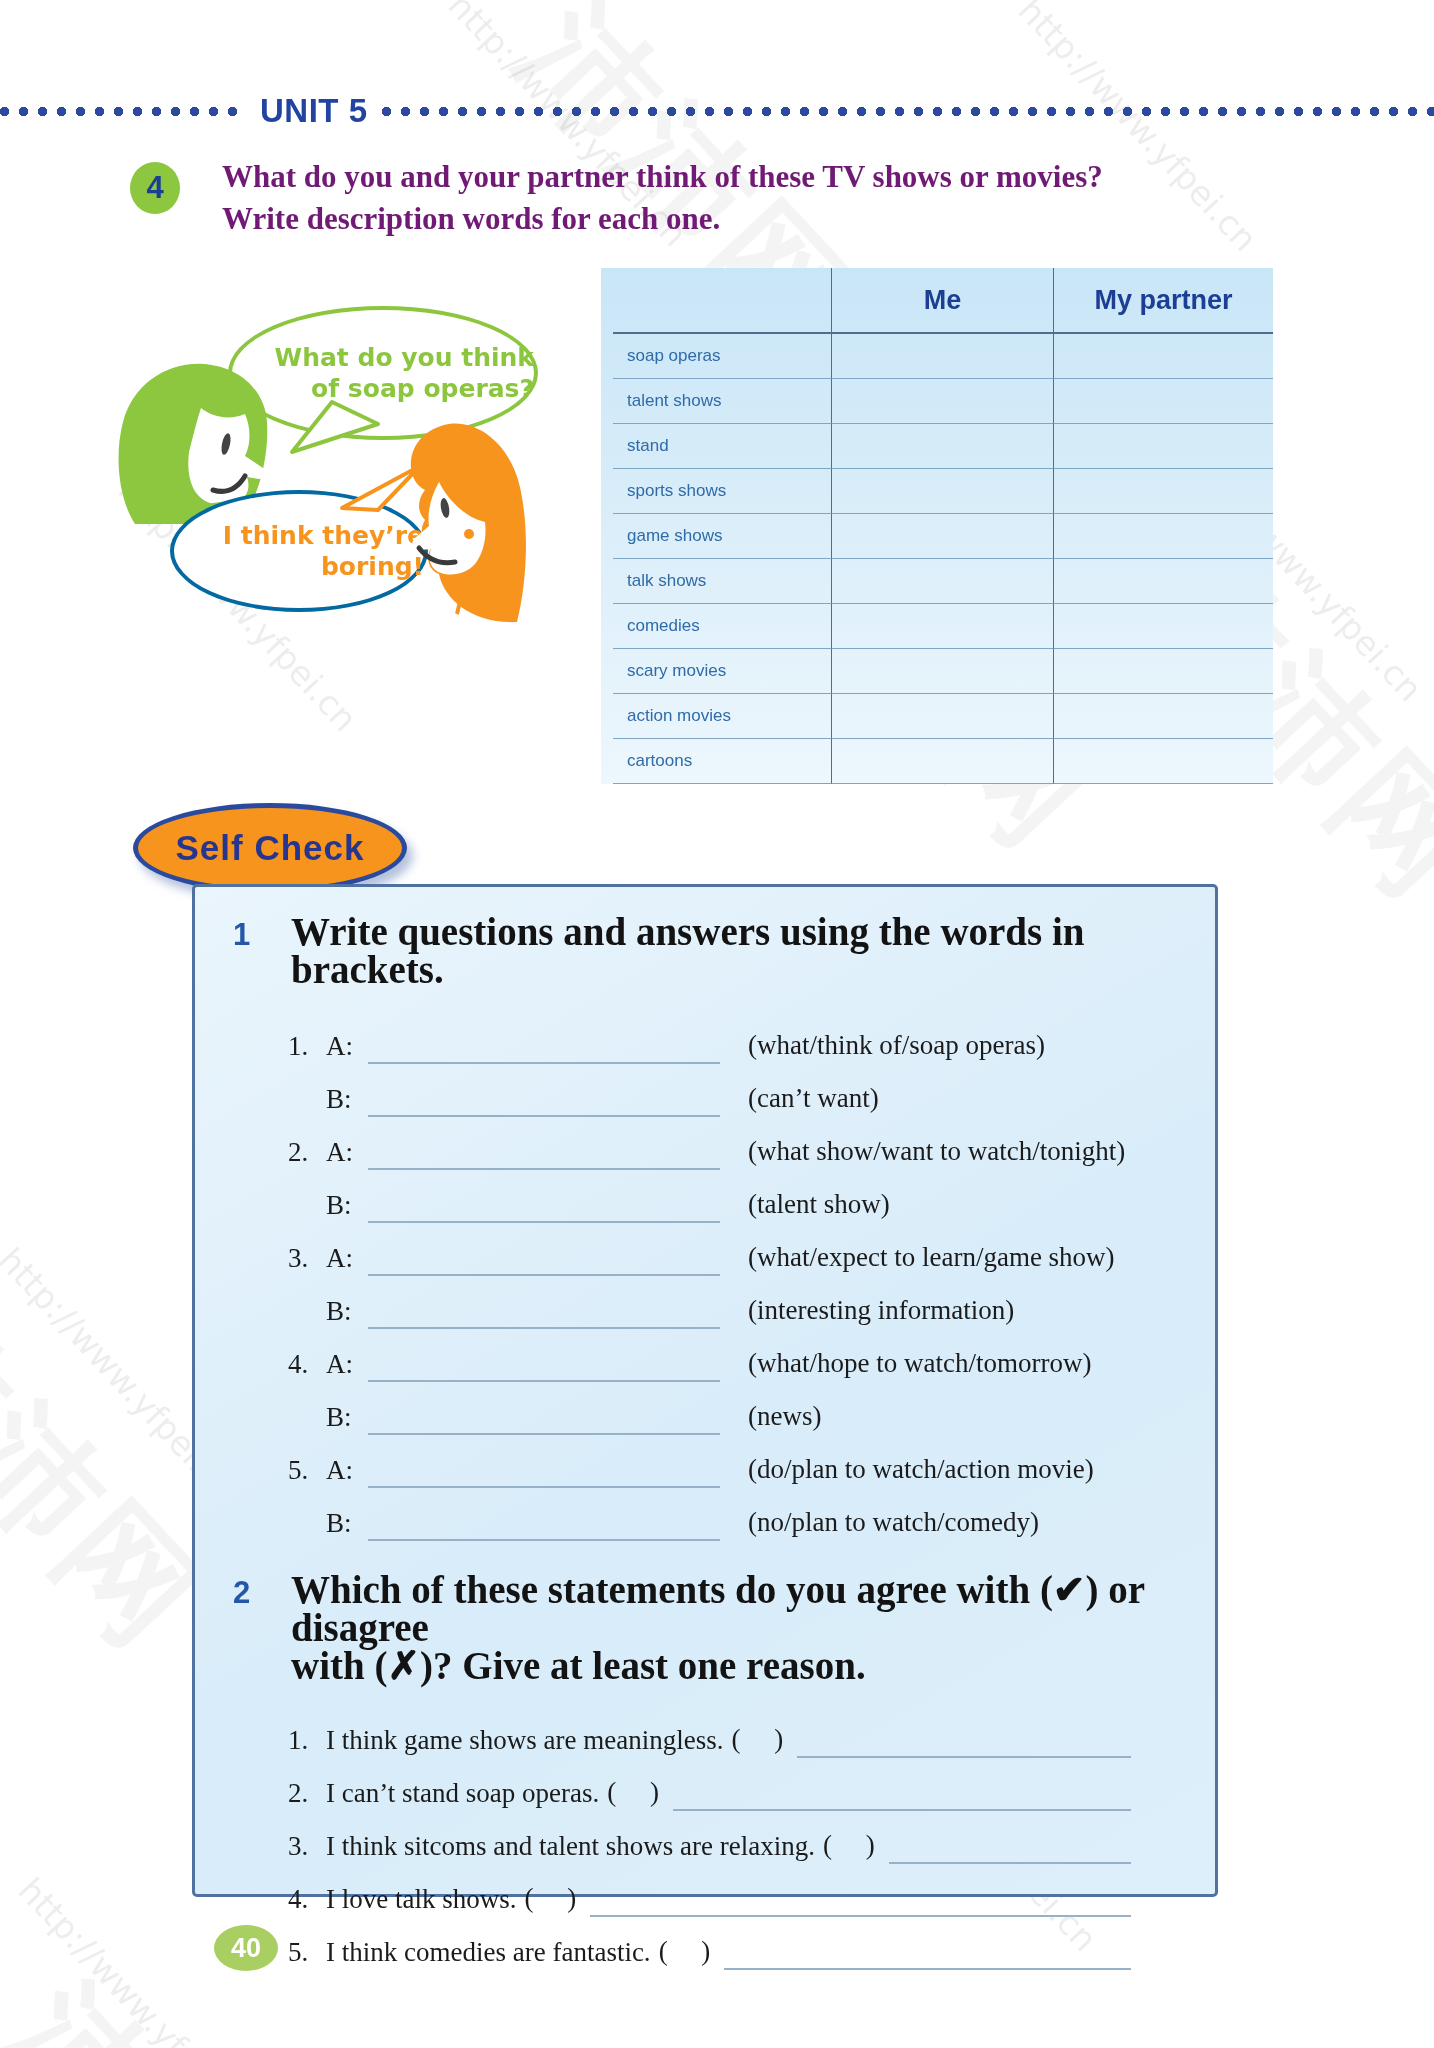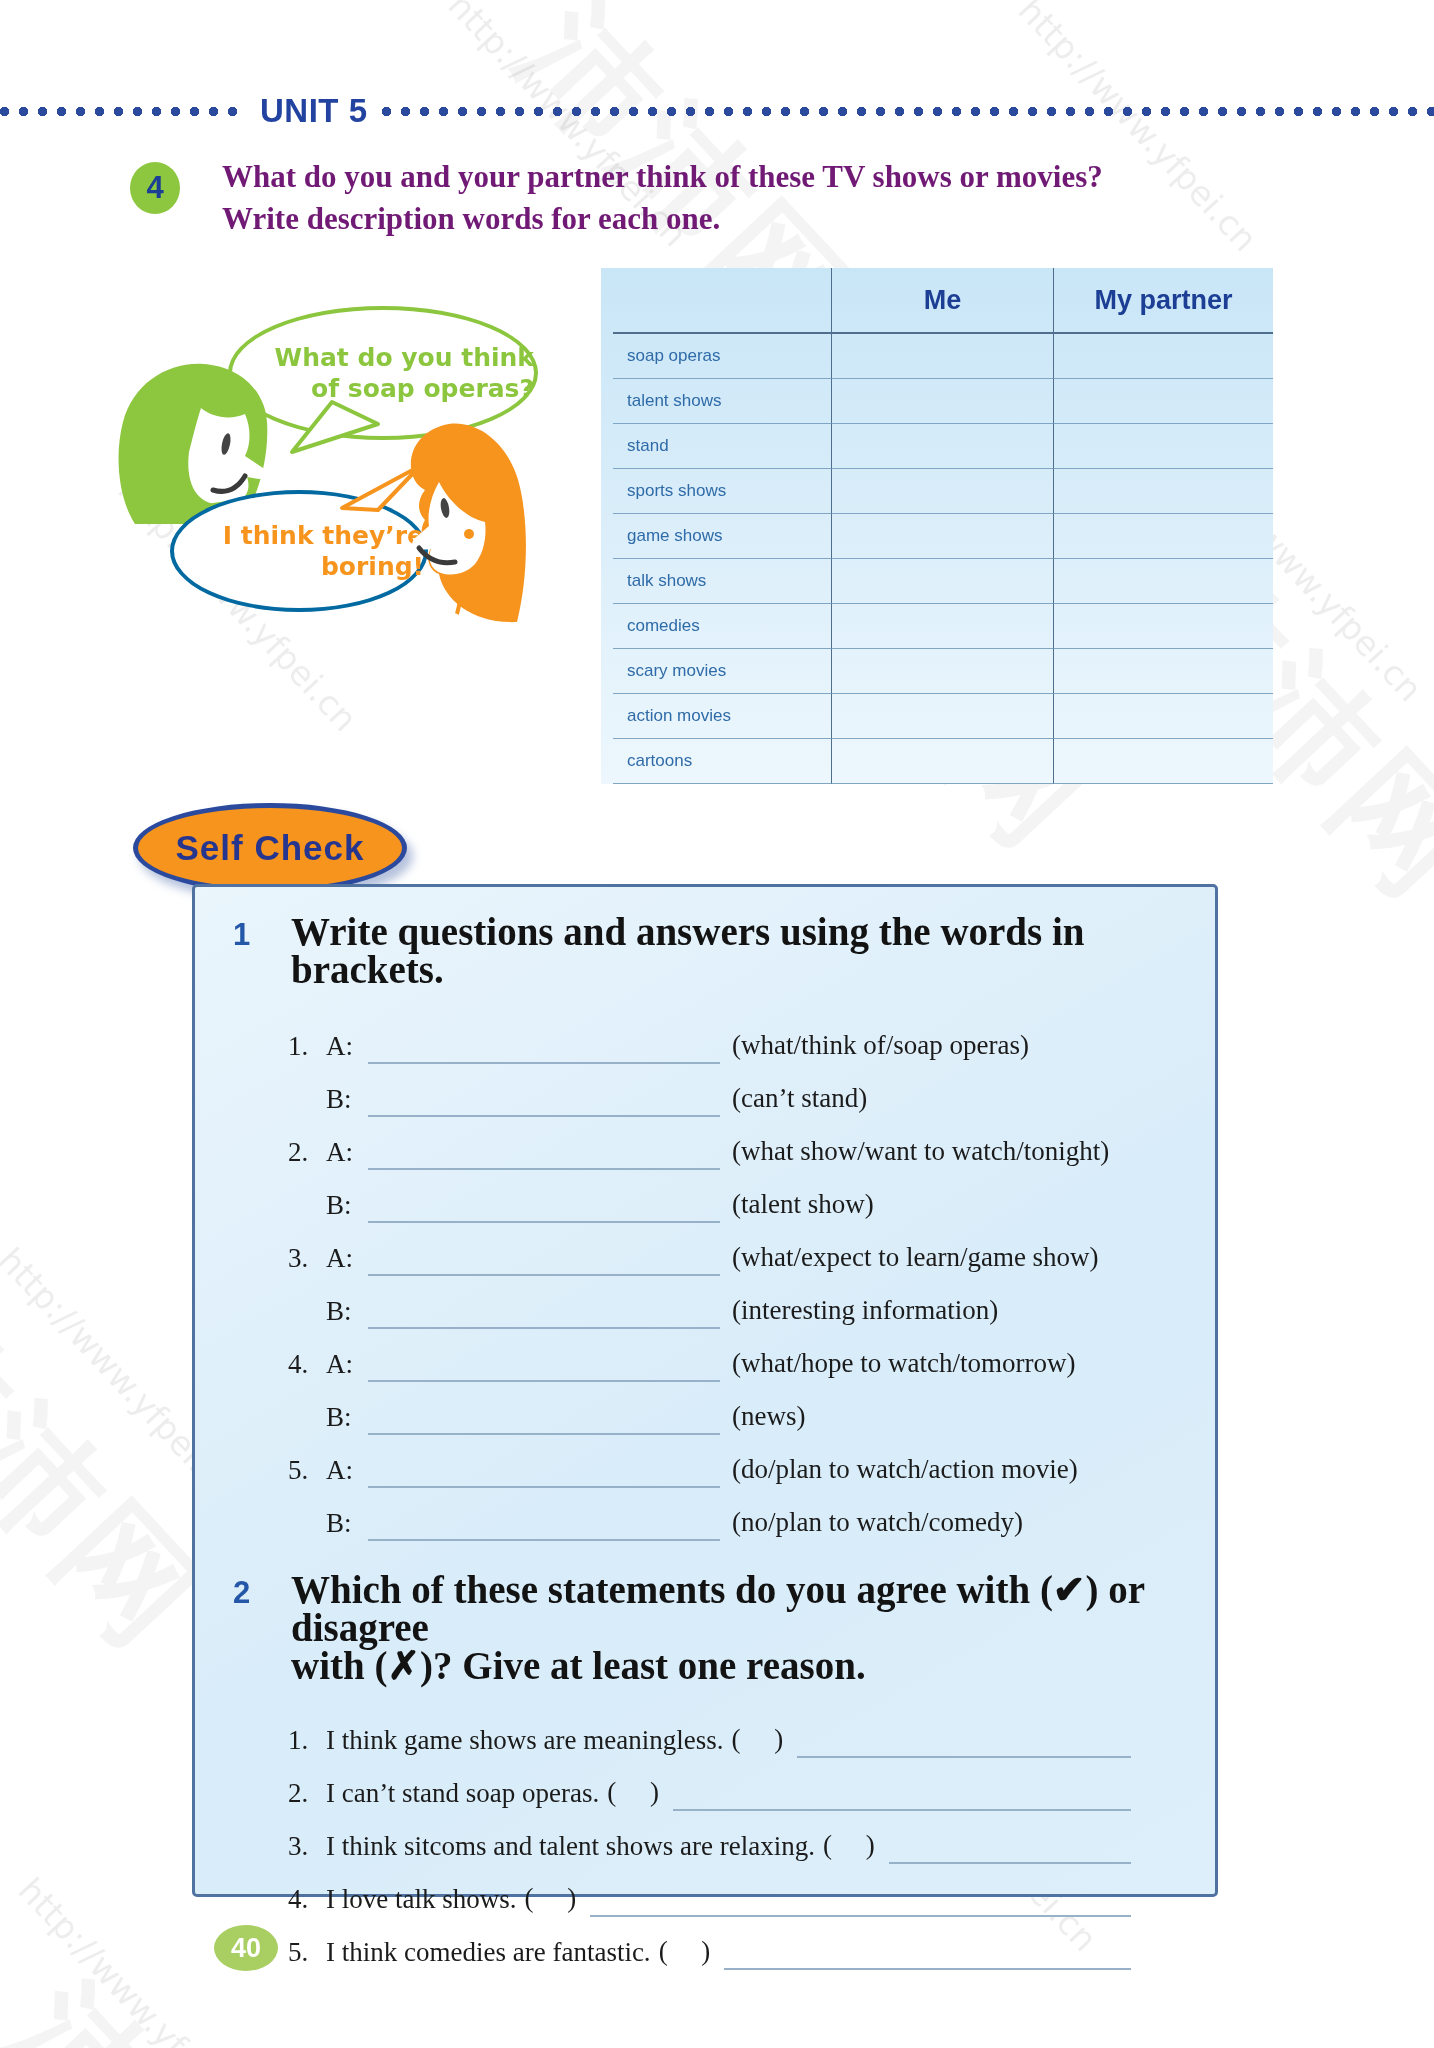--- a/index.html
+++ b/index.html
@@ -72,21 +72,21 @@
   .ex-heading{display:flex;gap:20px;align-items:baseline;}
   .ex-num{font-family:"Liberation Sans",sans-serif;font-weight:bold;
           font-size:31px;color:#2457a7;width:38px;flex:0 0 auto;}
   .ex-title{font-weight:bold;font-size:39px;line-height:38px;color:#131313;}
 
   .qa-list{margin:22px 0 0 55px;}
   .qa-row{display:flex;align-items:flex-end;height:53px;}
   .qa-num{width:38px;font-size:27px;line-height:36px;}
   .qa-ab{width:42px;font-size:27px;line-height:36px;}
   .qa-blank{width:352px;height:30px;border-bottom:2px solid #96b1c8;}
-  .qa-paren{margin-left:12px;font-size:27px;line-height:38px;white-space:nowrap;}
+  .qa-paren{margin-left:28px;font-size:27px;line-height:38px;white-space:nowrap;}
 
   .ex2{margin-top:30px;}
   .st-list{margin:20px 0 0 55px;}
   .st-row{display:flex;align-items:flex-end;height:53px;padding-right:28px;}
   .st-num{width:38px;font-size:27px;line-height:36px;flex:0 0 auto;}
   .st-text{font-size:27px;line-height:36px;white-space:nowrap;}
   .st-brackets{font-size:27px;line-height:38px;white-space:pre;margin-left:8px;}
   .st-blank{flex:1;height:30px;border-bottom:2px solid #96b1c8;margin-left:14px;}
 
   
@@ -221,21 +221,21 @@
       <div class="qa-row">
         <span class="qa-num">1.</span>
         <span class="qa-ab">A:</span>
         <span class="qa-blank"></span>
         <span class="qa-paren">(what/think of/soap operas)</span>
       </div>
       <div class="qa-row">
         <span class="qa-num"></span>
         <span class="qa-ab">B:</span>
         <span class="qa-blank"></span>
-        <span class="qa-paren">(can’t stand)</span>
+        <span class="qa-paren">(can’t want)</span>
       </div>
       <div class="qa-row">
         <span class="qa-num">2.</span>
         <span class="qa-ab">A:</span>
         <span class="qa-blank"></span>
         <span class="qa-paren">(what show/want to watch/tonight)</span>
       </div>
       <div class="qa-row">
         <span class="qa-num"></span>
         <span class="qa-ab">B:</span>

